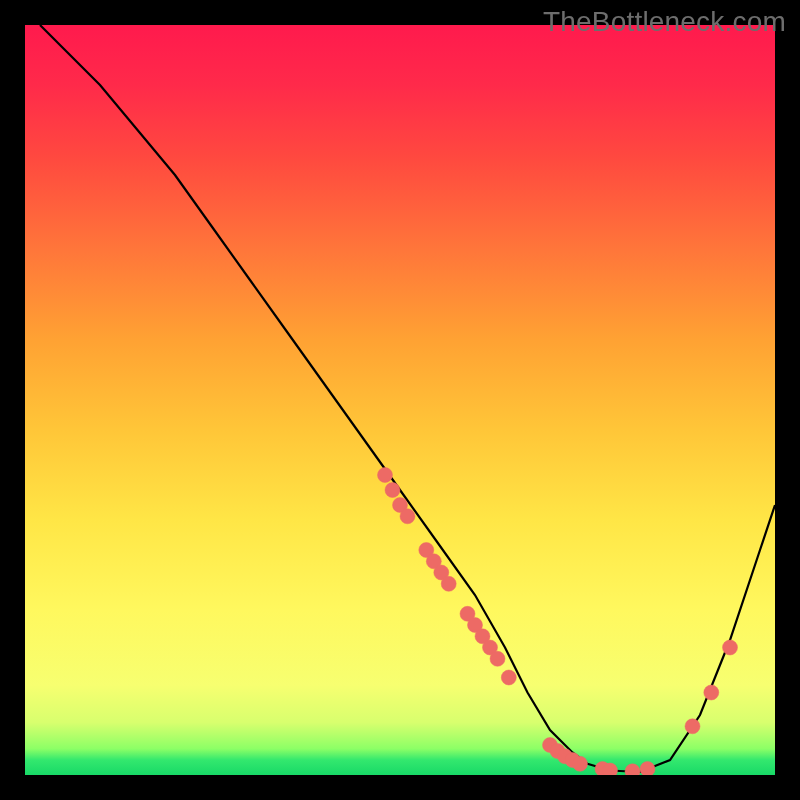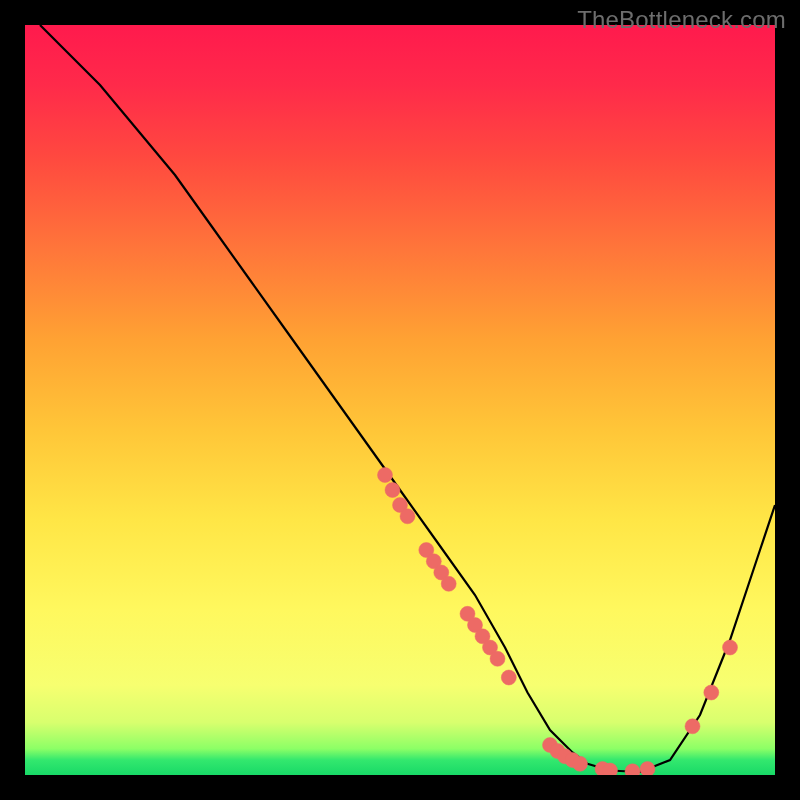--- a/index.html
+++ b/index.html
@@ -15,21 +15,21 @@
     position: relative;
     width: 800px;
     height: 800px;
     background: #000;
   }
   .attribution {
     position: absolute;
     top: 6px;
     right: 14px;
     color: #6d6d6d;
-    font-size: 24px;
+    font-size: 28px;
     font-weight: 500;
     letter-spacing: 0.2px;
     z-index: 10;
   }
   .plot-area {
     position: absolute;
     left: 25px;
     top: 25px;
     width: 750px;
     height: 750px;

